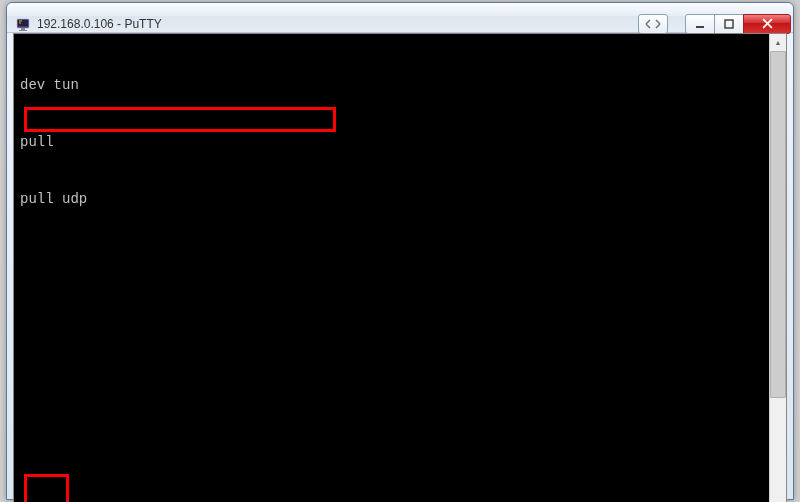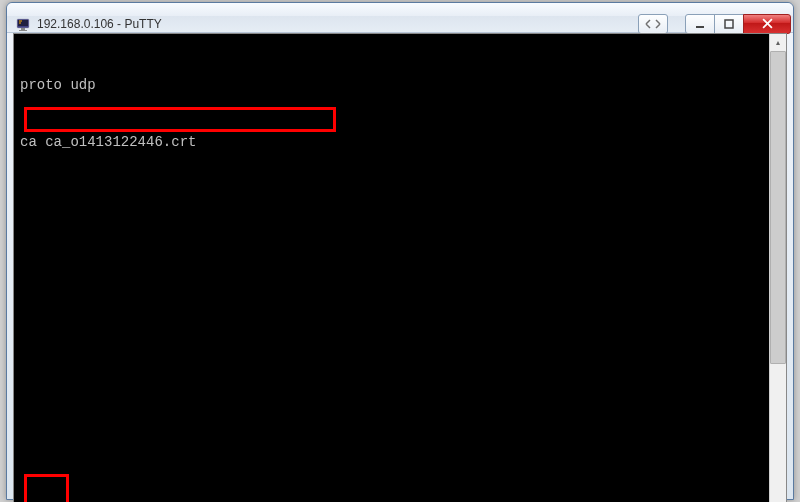--- a/index.html
+++ b/index.html
@@ -203,22 +203,23 @@
       <div class="win-btn close">
         <svg width="11" height="11" viewBox="0 0 10 10">
             <path d="M1 1 L9 9 M9 1 L1 9" stroke="#fff" stroke-width="1.6"></path>
           </svg>
       </div>
     </div>
   </div>
 
   <div class="terminal-area">
     <div class="terminal-content">
-      <span class="term-line">proto udp</span>
-      <span class="term-line">ca ca_o1413122446.crt</span>
+      <span class="term-line">dev tun</span>
+      <span class="term-line">pull</span>
+      <span class="term-line">pull udp</span>
       
       
       
       
       
       
       
       
       
       

